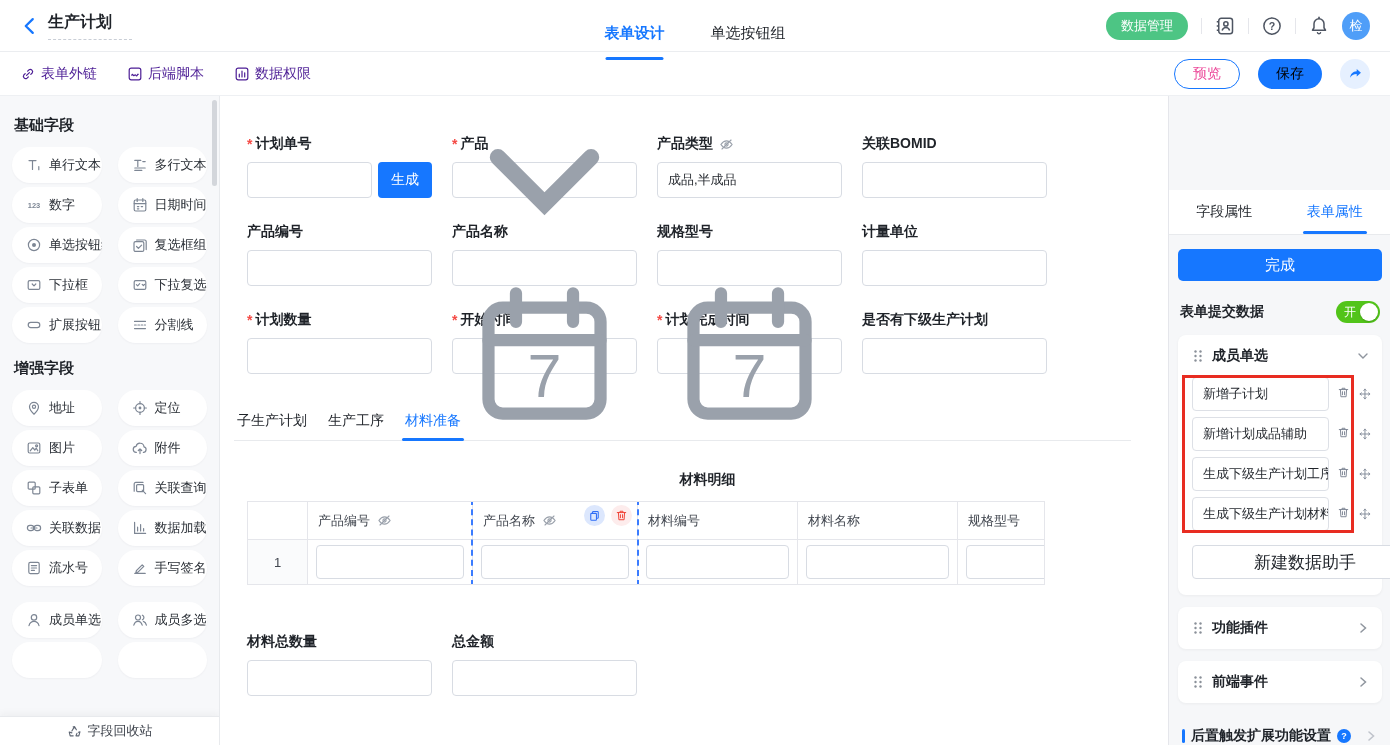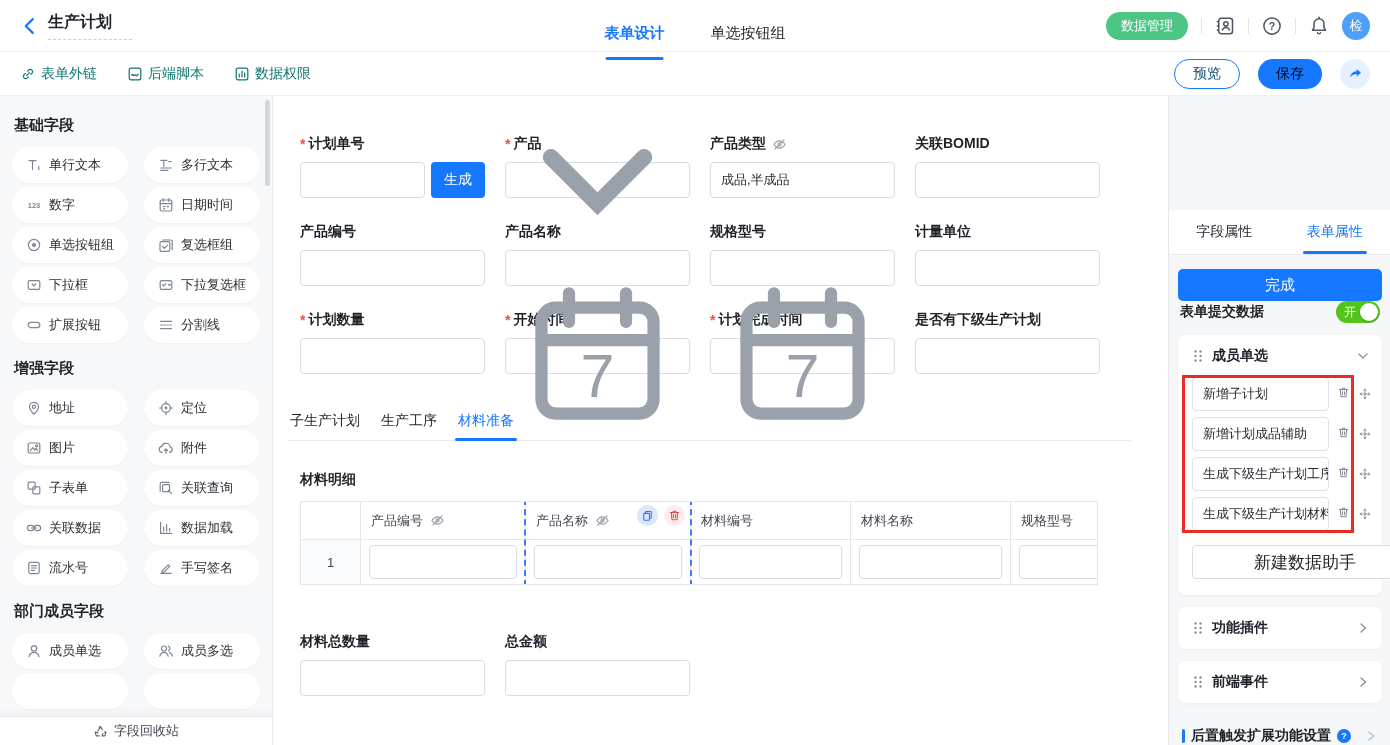--- a/index.html
+++ b/index.html
@@ -17,32 +17,32 @@
   .center-tab.active::after { content:""; position:absolute; bottom:0; left:50%; transform:translateX(-50%); width:58px; height:3px; background:#1677ff; border-radius:2px; }
   .header-right { margin-left:auto; display:flex; align-items:center; gap:13px; }
   .green-pill { height:28px; padding:0 15px; border-radius:14px; background:#4dc584; color:#fff; font-size:13px; border:none; display:flex; align-items:center; cursor:pointer; }
   .h-divider { width:1px; height:16px; background:#e5e6eb; }
   .h-icon { width:20px; height:20px; color:#4e5562; display:flex; align-items:center; justify-content:center; cursor:pointer; }
   .avatar { width:28px; height:28px; border-radius:50%; background:#4f9ef8; color:#fff; font-size:13px; display:flex; align-items:center; justify-content:center; cursor:pointer; }
 
   
   .toolbar { height:44px; background:#fff; border-bottom:1px solid #eef0f3; display:flex; align-items:center; padding:0 20px; flex:none; }
   .tb-links { display:flex; gap:30px; }
-  .tb-link { display:flex; align-items:center; gap:5px; font-size:14px; color:#0f766e; cursor:pointer; }
+  .tb-link { display:flex; align-items:center; gap:5px; font-size:14px; color:#4c1d95; cursor:pointer; }
   .tb-link .ic { width:16px; height:16px; display:flex; }
   .tb-right { margin-left:auto; display:flex; align-items:center; gap:18px; }
-  .btn-outline { height:30px; padding:0 18px; border-radius:15px; border:1px solid #1677ff; color:#0c4a6e; background:#fff; font-size:14px; cursor:pointer;text-align:center; }
+  .btn-outline { height:30px; padding:0 18px; border-radius:15px; border:1px solid #1677ff; color:#ec4899; background:#fff; font-size:14px; cursor:pointer;text-align:center; }
   .btn-fill { height:30px; padding:0 18px; border-radius:15px; border:none; color:#000000; background:#1677ff; font-size:14px; cursor:pointer; }
   .share-circle { width:30px; height:30px; border-radius:50%; background:#e6f0ff; color:#1677ff; display:flex; align-items:center; justify-content:center; cursor:pointer; }
 
   
   .main { flex:1; display:flex; min-height:0; }
 
   
-  .sidebar { width:273px; flex:none; background:#f7f8fa; border-right:1px solid #e8eaed; position:relative; overflow:hidden; }
+  .sidebar { width:220px; flex:none; background:#f7f8fa; border-right:1px solid #e8eaed; position:relative; overflow:hidden; }
   .sb-scroll { padding:20px 12px 40px 12px; }
   .sb-title { font-size:15px; font-weight:bold; margin:0 0 12px 2px; }
   .sb-title + .pill-grid { margin-bottom:16px; }
   .pill-grid { display:grid; grid-template-columns:1fr 1fr; gap:4px 16px; }
   .pill { height:36px; background:#fff; border-radius:18px; display:flex; align-items:center; gap:7px; padding-left:14px; font-size:13px; color:#2a2f36; box-shadow:0 1px 2px rgba(31,35,41,.04); cursor:grab; white-space:nowrap; overflow:hidden; }
   .pill .ic { width:16px; height:16px; color:#7d8694; display:flex; flex:none; }
   .pill-stub { height:36px; background:#fff; border-radius:18px; box-shadow:0 1px 2px rgba(31,35,41,.04); }
   .sb-scrollbar { position:absolute; top:4px; right:2px; width:5px; height:86px; border-radius:3px; background:#d3d6db; }
   .recycle-bar { position:absolute; left:0; right:0; bottom:0; height:29px; background:#fff; border-top:1px solid #e8eaed; box-shadow:0 -2px 8px rgba(31,35,41,.05); display:flex; align-items:center; justify-content:center; gap:6px; font-size:13px; color:#41464f; cursor:pointer; }
   .recycle-bar .ic { width:15px; height:15px; color:#5e6673; display:flex; }
@@ -57,21 +57,21 @@
   .ctl .chev, .ctl .cal { margin-left:auto; color:#9aa1ab; display:flex; }
   .ctl-row { display:flex; gap:6px; }
   .ctl-row .ctl { flex:1; min-width:0; }
   .gen-btn { width:54px; height:36px; flex:none; background:#1677ff; color:#fff; border:none; border-radius:4px; font-size:14px; cursor:pointer; }
 
   .subtabs { margin:38px 37px 0 14px; display:flex; gap:15px; border-bottom:1px solid #e8eaed; }
   .subtab { font-size:14px; padding:0 3px 10px 3px; position:relative; cursor:pointer; color:#1f2329; }
   .subtab.active { color:#1677ff; }
   .subtab.active::after { content:""; position:absolute; left:0; right:0; bottom:-1px; height:3px; background:#1677ff; border-radius:2px; }
 
-  .subtable-title { margin:30px 0 12px 27px; font-size:14px; font-weight:bold; }
+  .subtable-title { margin:30px 0 12px 27px; font-size:14px; font-weight:bold;text-align:center; }
   .subtable { margin-left:27px; width:798px; overflow:hidden; display:flex; border:1px solid #e5e6eb; }
   .st-col { flex:none; border-right:1px solid #e5e6eb; position:relative; }
   .st-head { height:38px; display:flex; align-items:center; gap:4px; padding:0 10px; font-size:13px; color:#41464f; border-bottom:1px solid #e5e6eb; background:#fff; }
   .st-body { height:44px; display:flex; align-items:center; padding:0 8px; background:#fff; }
   .st-num-body { justify-content:center; font-size:13px; color:#41464f; background:#fafbfc; }
   .st-input { width:100%; height:34px; border:1px solid #d8dce3; border-radius:4px; background:#fff; }
   .sel-box { position:absolute; top:-3px; left:-2px; right:-2px; bottom:-2px; border:2px dashed #3b7cff; pointer-events:none; z-index:3; }
   .col-actions { position:absolute; top:3px; right:5px; display:flex; gap:6px; z-index:4; }
   .act-badge { width:21px; height:21px; border-radius:50%; display:flex; align-items:center; justify-content:center; cursor:pointer; }
   .act-copy { background:#dce7fd; color:#2f6df6; }
@@ -80,21 +80,21 @@
   .footer-fields { display:grid; grid-template-columns:repeat(2,185px); column-gap:20px; margin:47px 0 0 27px; }
 
   
   .panel { width:222px; flex:none; background:#f6f7f9; border-left:1px solid #e5e6eb; display:flex; flex-direction:column; overflow:hidden;justify-content:flex-end; }
   .panel-tabs { height:45px; flex:none; background:#fff; border-bottom:1px solid #e8eaed; display:flex; }
   .panel-tab { flex:1; display:flex; align-items:center; justify-content:center; font-size:14px; position:relative; cursor:pointer; color:#1f2329; }
   .panel-tab.active { color:#1677ff; }
   .panel-tab.active::after { content:""; position:absolute; bottom:0; left:50%; transform:translateX(-50%); width:64px; height:3px; background:#1677ff; border-radius:2px; }
   .panel-body { padding:14px 8px 0 9px; }
   .finish-btn { width:100%; height:32px; background:#1677ff; color:#fff; border:none; border-radius:5px; font-size:15px; cursor:pointer; }
-  .submit-row { display:flex; align-items:center; justify-content:space-between; padding:0 2px 0 2px;font-family:Liberation Mono, monospace; }
+  .submit-row { margin-top:20px; display:flex; align-items:center; justify-content:space-between; padding:0 2px 0 2px;font-family:Liberation Mono, monospace; }
   .submit-label { font-size:14px; font-weight:bold; }
   .toggle { width:44px; height:22px; border-radius:11px; background:#52c41a; position:relative; cursor:pointer; flex:none; }
   .toggle .t-label { position:absolute; left:8px; top:50%; transform:translateY(-50%); color:#fff; font-size:12px; }
   .toggle .knob { position:absolute; right:2px; top:2px; width:18px; height:18px; border-radius:50%; background:#fff; box-shadow:0 1px 2px rgba(0,0,0,.2); }
   .hint { margin:16px 2px 0 2px; font-size:12px; color:#8f959e; }
 
   .card { margin-top:12px; background:#fff; border-radius:8px; box-shadow:0 1px 3px rgba(31,35,41,.05); }
   .card-head { height:42px; display:flex; align-items:center; gap:8px; padding:0 12px 0 14px; cursor:pointer; }
   .card-title { font-size:14px; font-weight:bold; }
   .card-head .spacer { flex:1; }
@@ -388,21 +388,20 @@
             <div class="pill">
               <span class="ic">
                 <svg viewBox="0 0 16 16" fill="none" stroke="currentColor" stroke-width="1.2" stroke-linecap="round" stroke-linejoin="round">
                   <path d="M2.8 13.4h10.4"></path>
                   <path d="M4.4 10.6l5.8-5.8 1.6 1.6-5.8 5.8-2.2.6z"></path>
                 </svg>
               </span>
               <span>手写签名</span>
             </div>
           </div>
-          <div class="sb-title">部门成员字段</div>
           <div class="pill-grid">
             <div class="pill">
               <span class="ic">
                 <svg viewBox="0 0 16 16" fill="none" stroke="currentColor" stroke-width="1.2" stroke-linecap="round" stroke-linejoin="round">
                   <circle cx="8" cy="5.4" r="2.7"></circle>
                   <path d="M3 13.6c.8-2.8 2.7-4.2 5-4.2s4.2 1.4 5 4.2"></path>
                 </svg>
               </span>
               <span>成员单选</span>
             </div>

